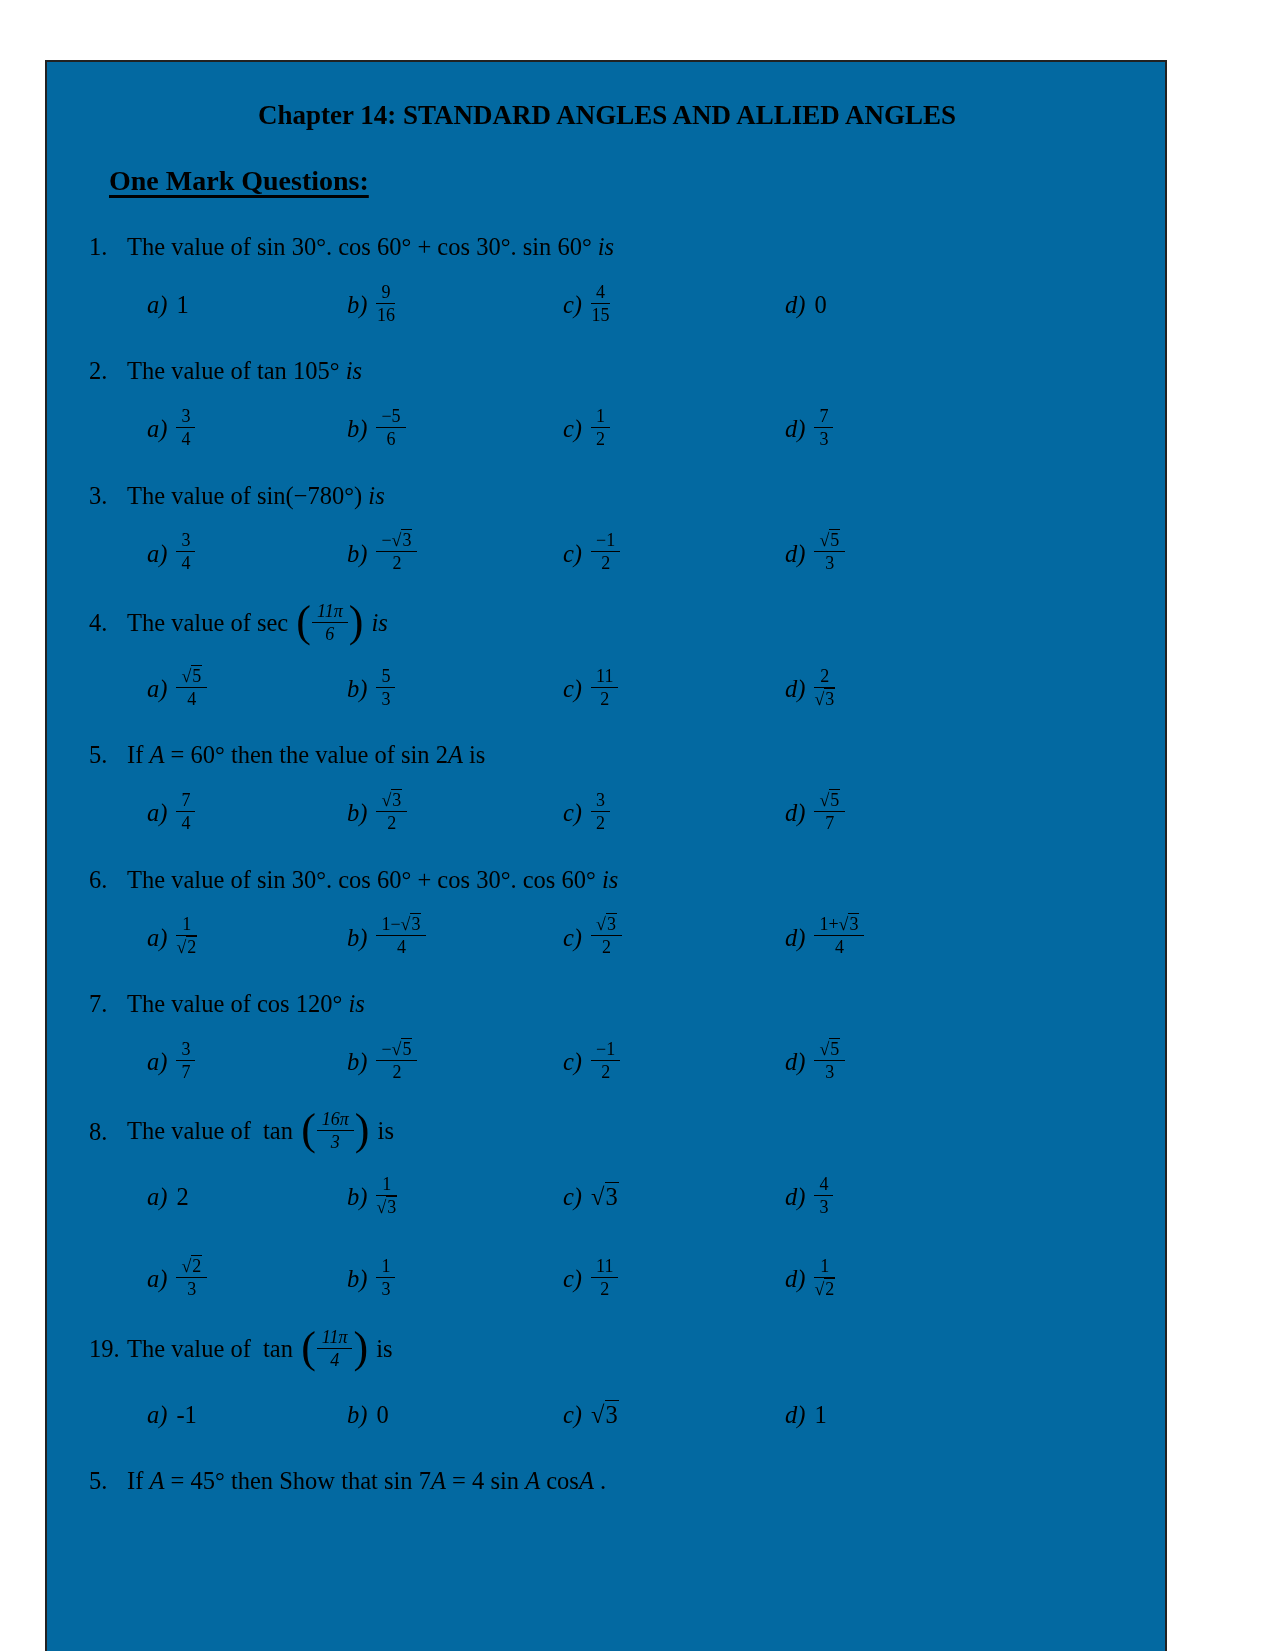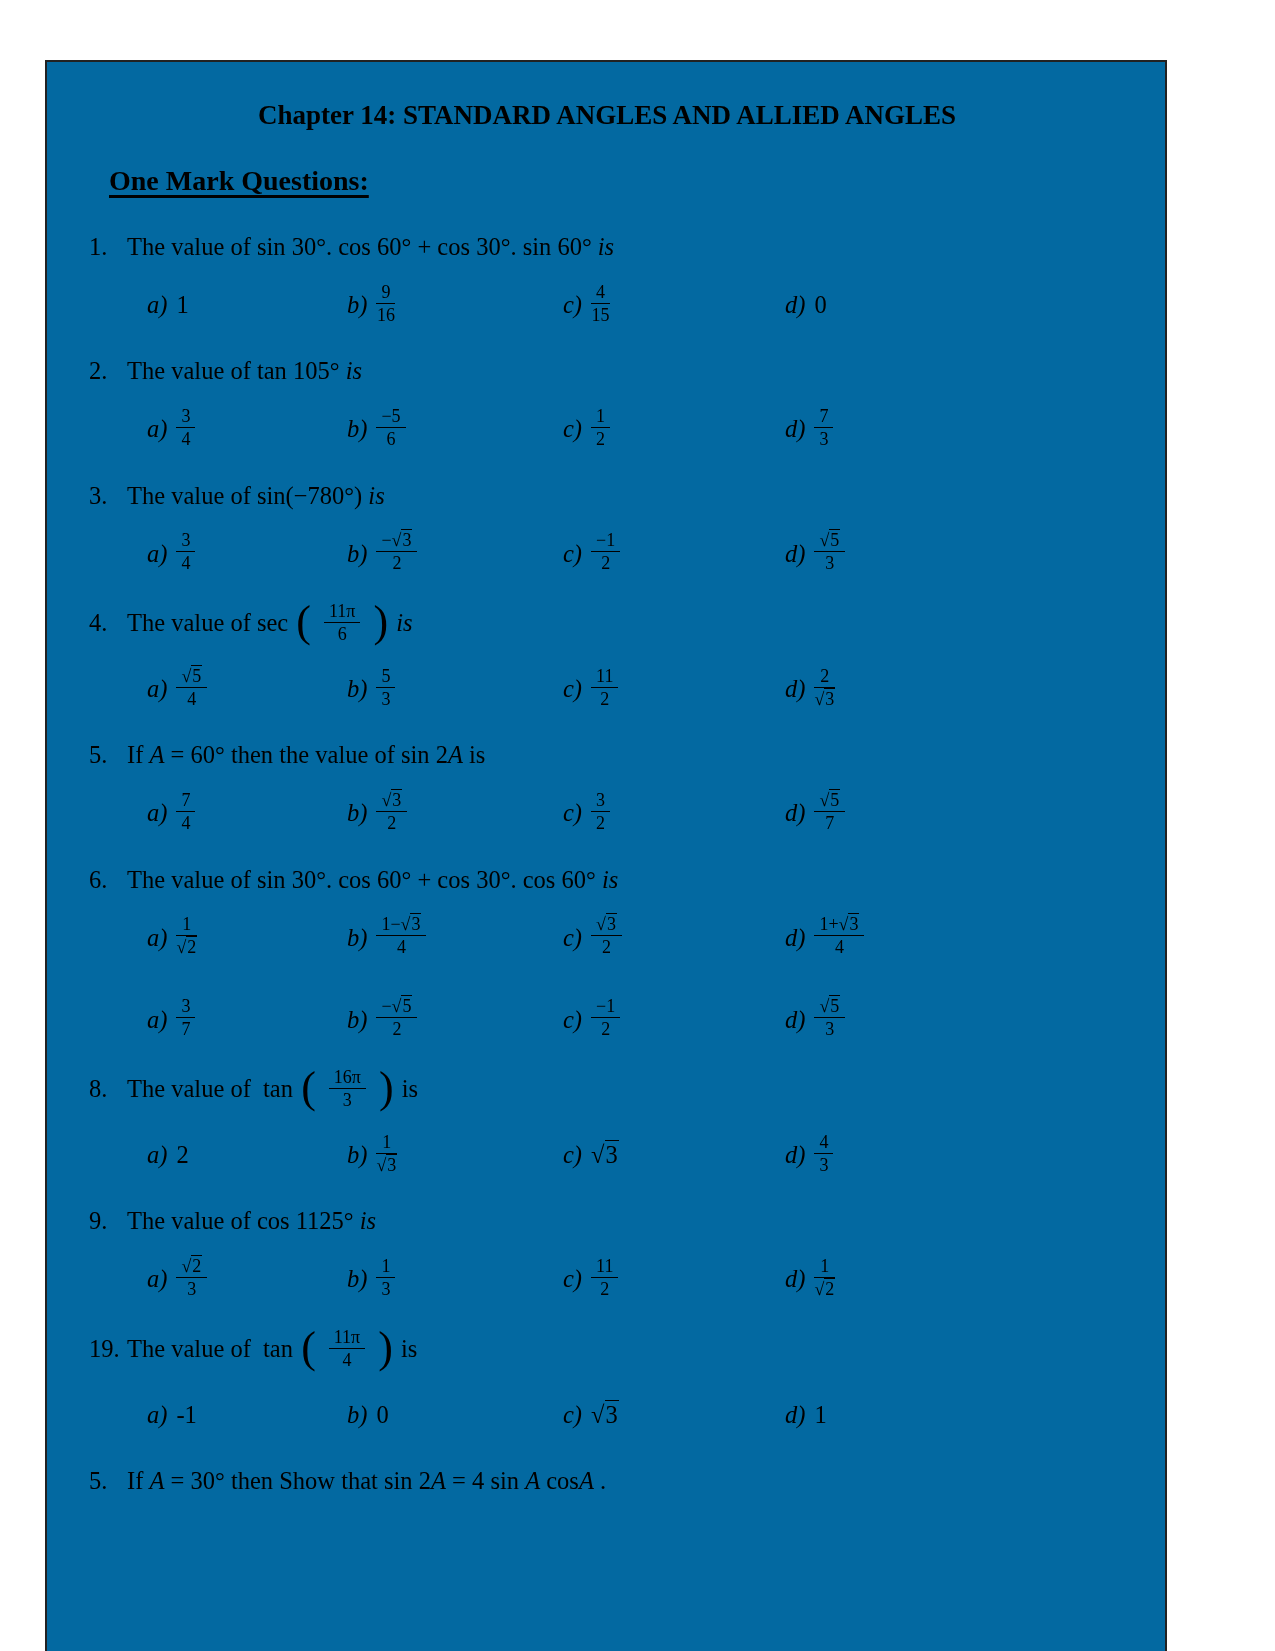--- a/index.html
+++ b/index.html
@@ -36,21 +36,21 @@
   .frac{
     display:inline-block;vertical-align:middle;text-align:center;
     font-size:18px;line-height:1.12;position:relative;top:-2px;
   }
   .frac .num{display:block;border-bottom:1.5px solid #000;padding:0 5px 1px 5px;}
   .frac .den{display:block;padding-top:1px;}
   .rad{white-space:nowrap;}
   .rad .vin{border-top:1.4px solid #000;padding:0 1px;}
   .pf{display:inline-flex;align-items:center;vertical-align:middle;position:relative;top:-3px;margin:0 2px;}
   .pf .paren{font-size:44px;font-weight:300;line-height:0.85;position:relative;top:-1px;font-family:"Liberation Serif",serif;}
-  .pf .frac{top:0;margin:0 13px;}
+  .pf .frac{top:0;margin:0 1px;font-style:italic;}
   .mtext{white-space:pre-wrap;}
 </style>
 </head>
 <body>
 
 <div class="frame">
   <div class="doc-title">Chapter 14: STANDARD ANGLES AND ALLIED ANGLES</div>
   <div>
     <span class="section-heading">One Mark Questions:</span>
   </div>
@@ -248,20 +248,21 @@
           <div class="option">
             <span class="opt-label">d)</span>
             <span class="frac">
               <span class="num">1+<span class="rad">√<span class="vin">3</span></span></span>
               <span class="den">4</span>
             </span>
           </div>
         </div>
       </div>
       <div class="question">
+        <div class="stem"><span class="qnum">7.</span><span class="mtext">The value of cos 120° </span><span class="it mtext">is</span></div>
         <div class="options">
           <div class="option">
             <span class="opt-label">a)</span>
             <span class="frac">
               <span class="num">3</span>
               <span class="den">7</span>
             </span>
           </div>
           <div class="option">
             <span class="opt-label">b)</span>
@@ -314,21 +315,20 @@
           <div class="option">
             <span class="opt-label">d)</span>
             <span class="frac">
               <span class="num">4</span>
               <span class="den">3</span>
             </span>
           </div>
         </div>
       </div>
       <div class="question">
-        <div class="stem"><span class="qnum">9.</span><span class="mtext">The value of cos 1125° </span><span class="it mtext">is</span></div>
         <div class="options">
           <div class="option">
             <span class="opt-label">a)</span>
             <span class="frac">
               <span class="num"><span class="rad">√<span class="vin">2</span></span></span>
               <span class="den">3</span>
             </span>
           </div>
           <div class="option">
             <span class="opt-label">b)</span>
@@ -375,16 +375,16 @@
             <span class="opt-label">c)</span>
             <span class="mtext"><span class="rad">√<span class="vin">3</span></span></span>
           </div>
           <div class="option">
             <span class="opt-label">d)</span>
             <span class="mtext">1</span>
           </div>
         </div>
       </div>
       <div class="question">
-        <div class="stem"><span class="qnum">5.</span><span class="mtext">If </span><span class="it mtext">A</span><span class="mtext"> = 30° then Show that sin 2</span><span class="it mtext">A</span><span class="mtext"> = 4 sin </span><span class="it mtext">A</span><span class="mtext"> cos</span><span class="it mtext">A</span><span class="mtext"> .</span></div>
+        <div class="stem"><span class="qnum">5.</span><span class="mtext">If </span><span class="it mtext">A</span><span class="mtext"> = 45° then Show that sin 7</span><span class="it mtext">A</span><span class="mtext"> = 4 sin </span><span class="it mtext">A</span><span class="mtext"> cos</span><span class="it mtext">A</span><span class="mtext"> .</span></div>
       </div>
     </div>
 </div>
 
 </body></html>

